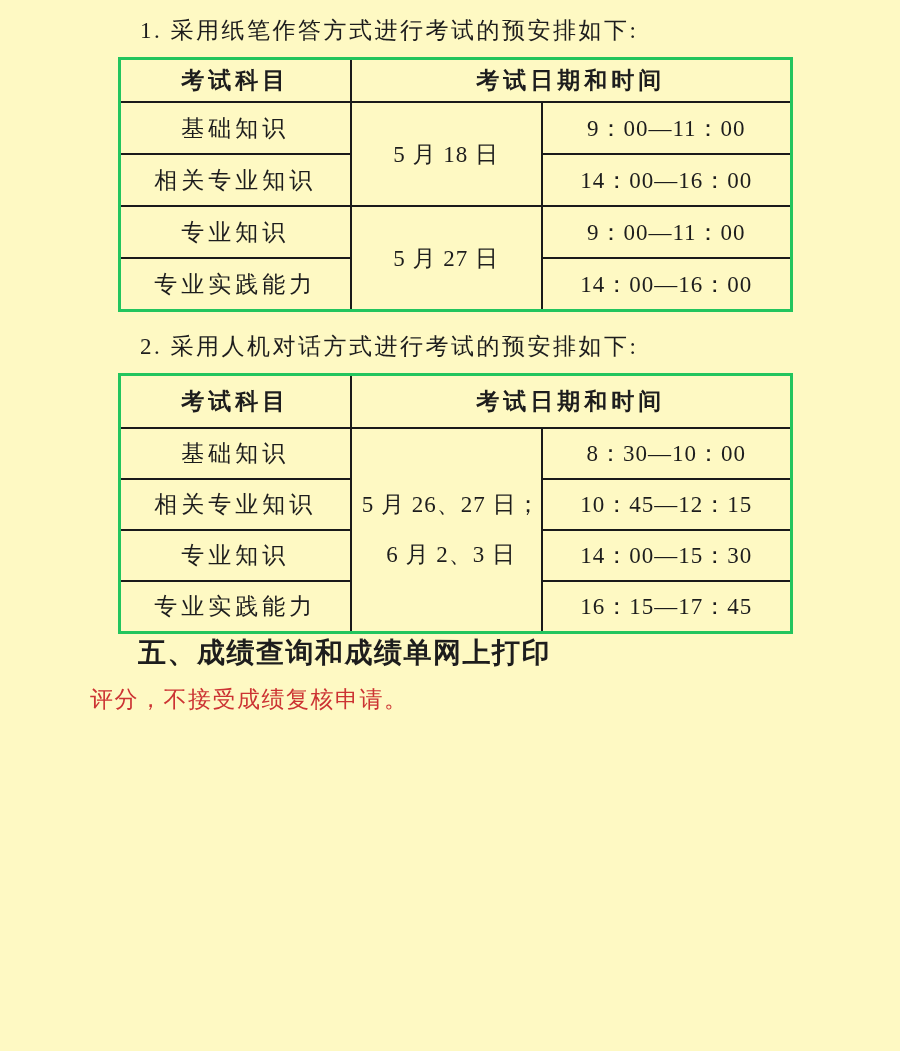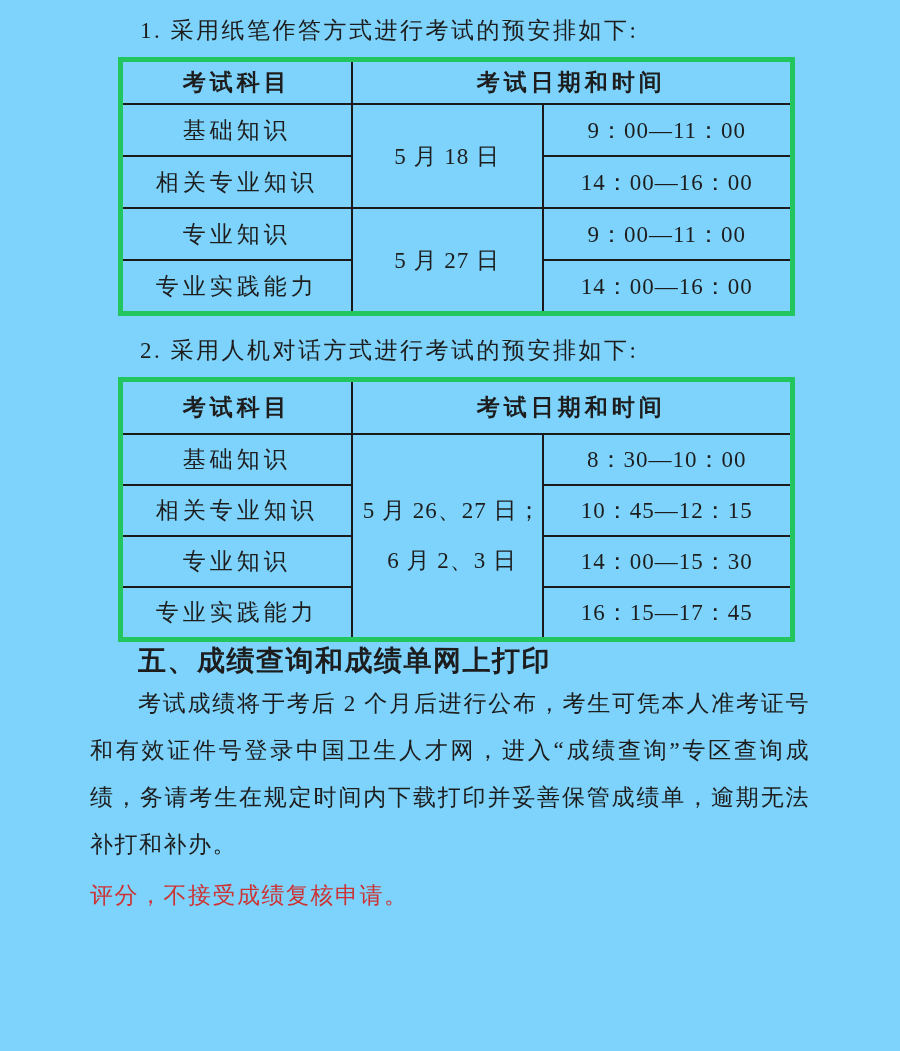--- a/index.html
+++ b/index.html
@@ -1,38 +1,38 @@
 <!DOCTYPE html>
 <html><head>
 <meta charset="utf-8">
 <style>
   html,body{margin:0;padding:0;background:#ffffff;}
   .page{
     position:relative;
     width:900px;height:1051px;
     box-sizing:border-box;
-    background:#7dd3fc;
+    background:#fef9c3;
     color:#1d1d1d;
     font-family:"Liberation Serif","DejaVu Serif",serif;
     padding:14px 90px 0 90px;
     overflow:hidden;
   }
   .num-line{
     font-size:23px;
     line-height:34px;
     letter-spacing:2.5px;
     padding-left:50px;
     white-space:nowrap;
   }
   table.sched{
     border-collapse:collapse;
     table-layout:fixed;
     width:672px;
     margin:9px 0 0 28px;
-    border:5px solid #22c55e;
+    border:3px solid #22c55e;
   }
   table.sched th, table.sched td{
     border:2px solid #1a1a1a;
     text-align:center;
     vertical-align:middle;
     font-size:23px;
     padding:0;
     overflow:hidden;
   }
   table.sched th{
@@ -149,24 +149,18 @@
     <tr>
       <td class="subject">专业实践能力</td>
       <td class="timecell">16：15—17：45</td>
     </tr>
   </tbody>
     </table>
 
 
   <div class="heading">五、成绩查询和成绩单网上打印</div>
 
-  <div class="para result-para">
-    <div class="jline indent">考试成绩将于考后 2 个月后进行公布，考生可凭本人准考证号</div>
-    <div class="jline">和有效证件号登录中国卫生人才网，进入“成绩查询”专区查询成</div>
-    <div class="jline">绩，务请考生在规定时间内下载打印并妥善保管成绩单，逾期无法</div>
-    <div class="lline">补打和补办。</div>
-  </div>
 
   <div class="para red-para">
     <div class="lline">评分，不接受成绩复核申请。</div>
   </div>
 
 </div>
 
 </body></html>

